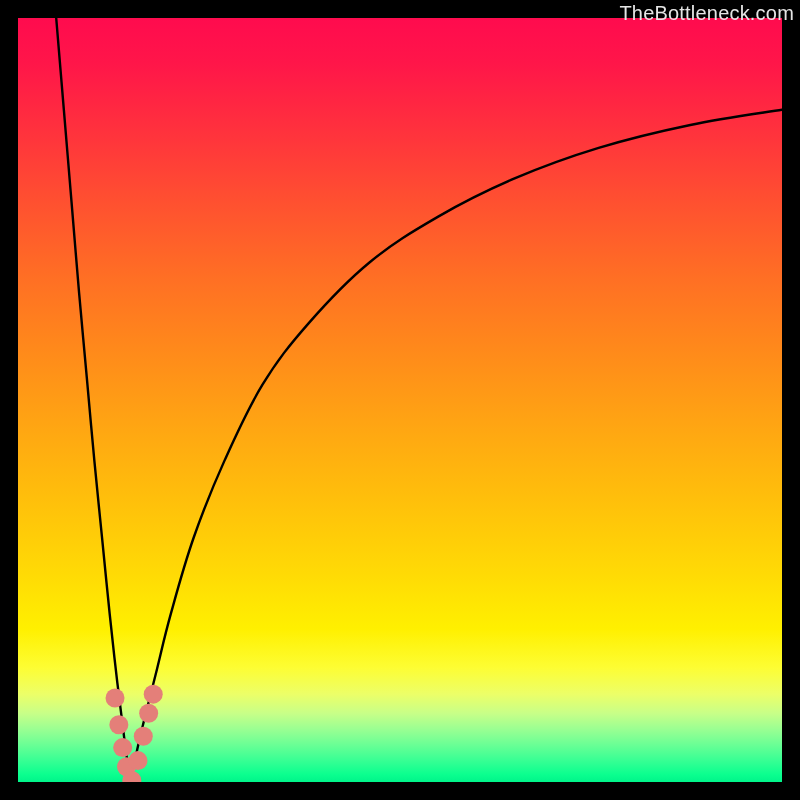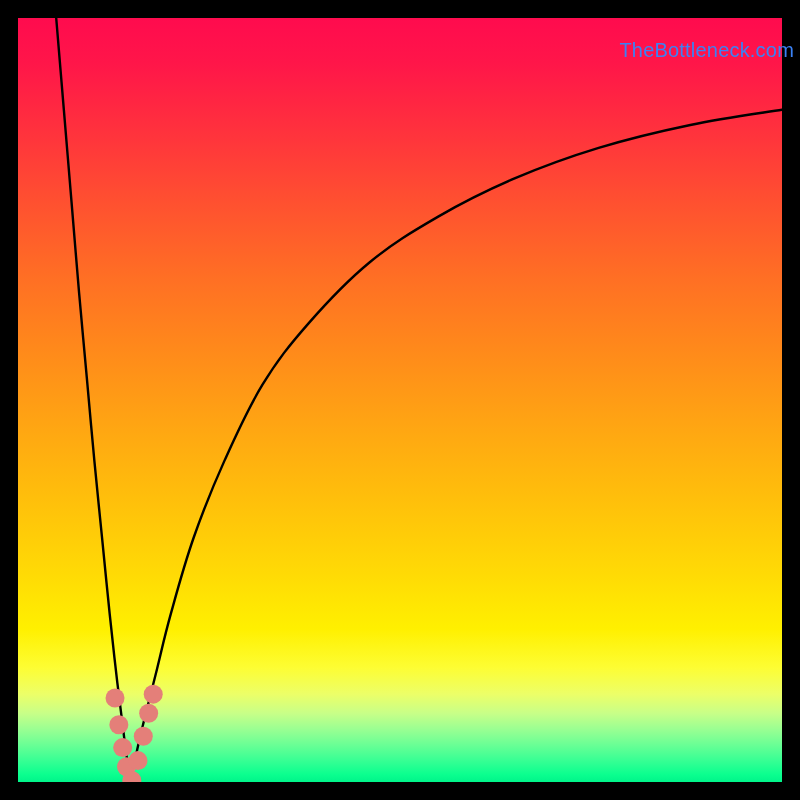--- a/index.html
+++ b/index.html
@@ -50,25 +50,24 @@
     );
   }
   svg.curve {
     position: absolute;
     inset: 0;
   }
   .watermark {
     position: absolute;
     top: 2px;
     right: 6px;
-    color: #3b82f6;
+    color: #e5e5e5;
     font-size: 20px;
     letter-spacing: 0.2px;
     user-select: none;
-    margin-top: 37px;
   }
 </style>
 </head>
 <body>
 
 <div class="frame">
   <div class="plot">
     <div class="gradient"></div>
 
     <svg class="curve" viewBox="0 0 764 764" preserveAspectRatio="none">

